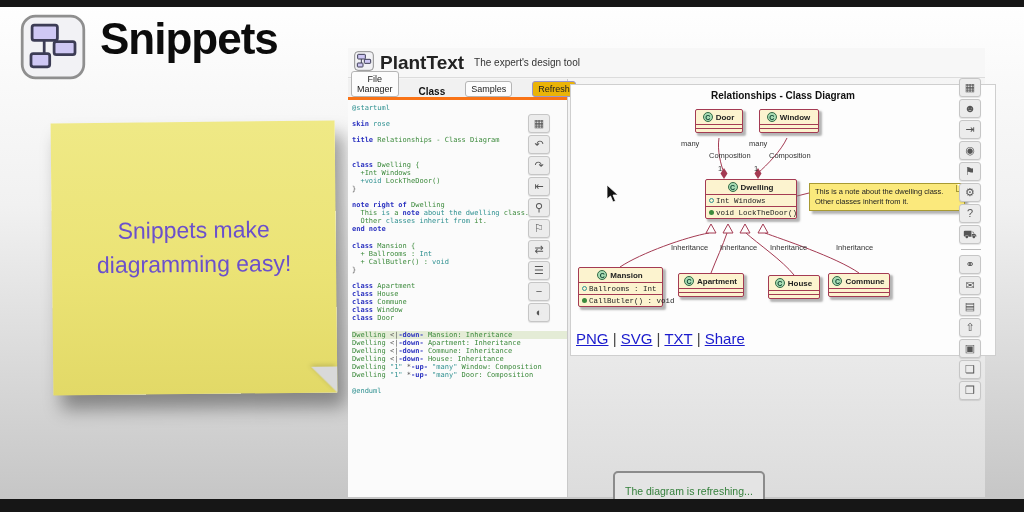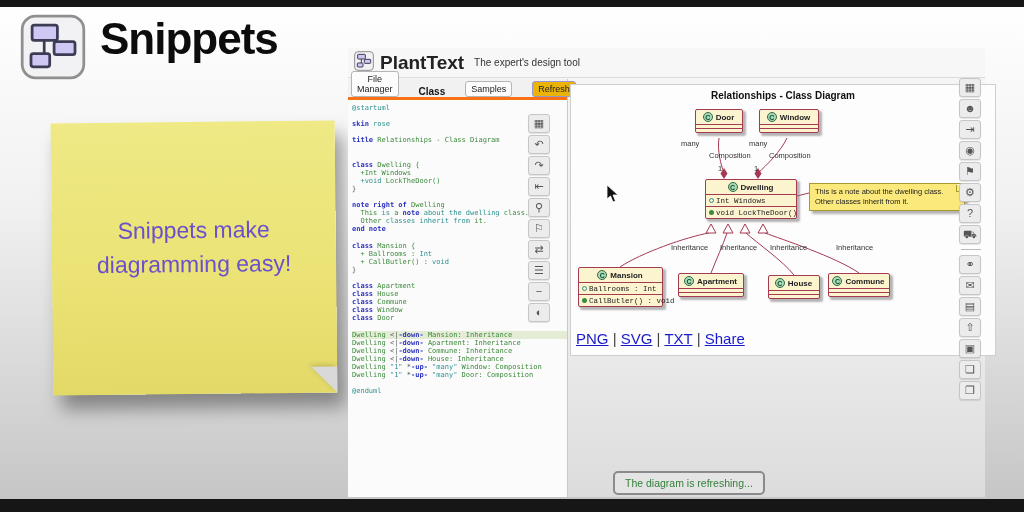--- a/index.html
+++ b/index.html
@@ -85,21 +85,21 @@
           border-style:solid; border-width:0 7px 7px 0; border-color:transparent #fdfdfd transparent transparent;
           box-shadow:-1px 1px 0 #a89a33; }
   #export-links { position:absolute; left:5px; bottom:8px; font-size:15px; color:#444; }
   #export-links a { color:#1a1acd; text-decoration:underline; cursor:pointer; }
 
   
   #right-icons { position:absolute; right:2px; top:30px; width:24px; display:flex;
           flex-direction:column; gap:2px; }
 
   
-  #toast { position:absolute; left:265px; top:423px; padding:4px 10px;
+  #toast { position:absolute; left:265px; top:423px; padding:12px 10px;
           border:2px solid #8b8b8b; border-radius:5px; background:rgba(228,228,228,.92);
           font-size:10.5px; color:#35803c; }
 
   
   #cursor { position:absolute; left:258px; top:136px; z-index:40; }
 </style>
 </head>
 <body>
 
 <div class="bar" id="bar-top"></div>

